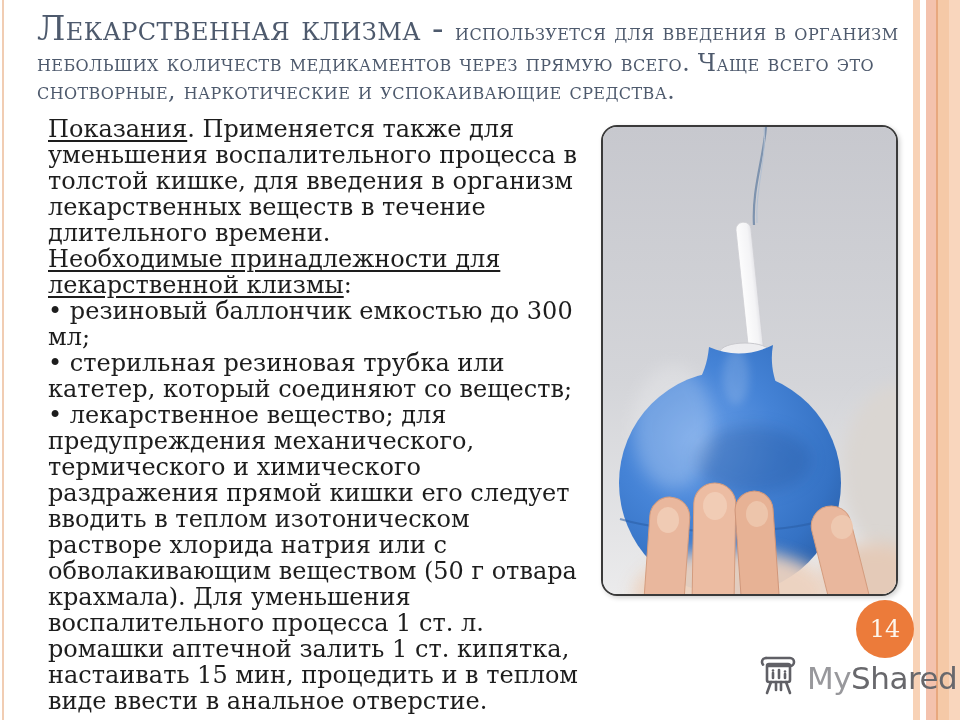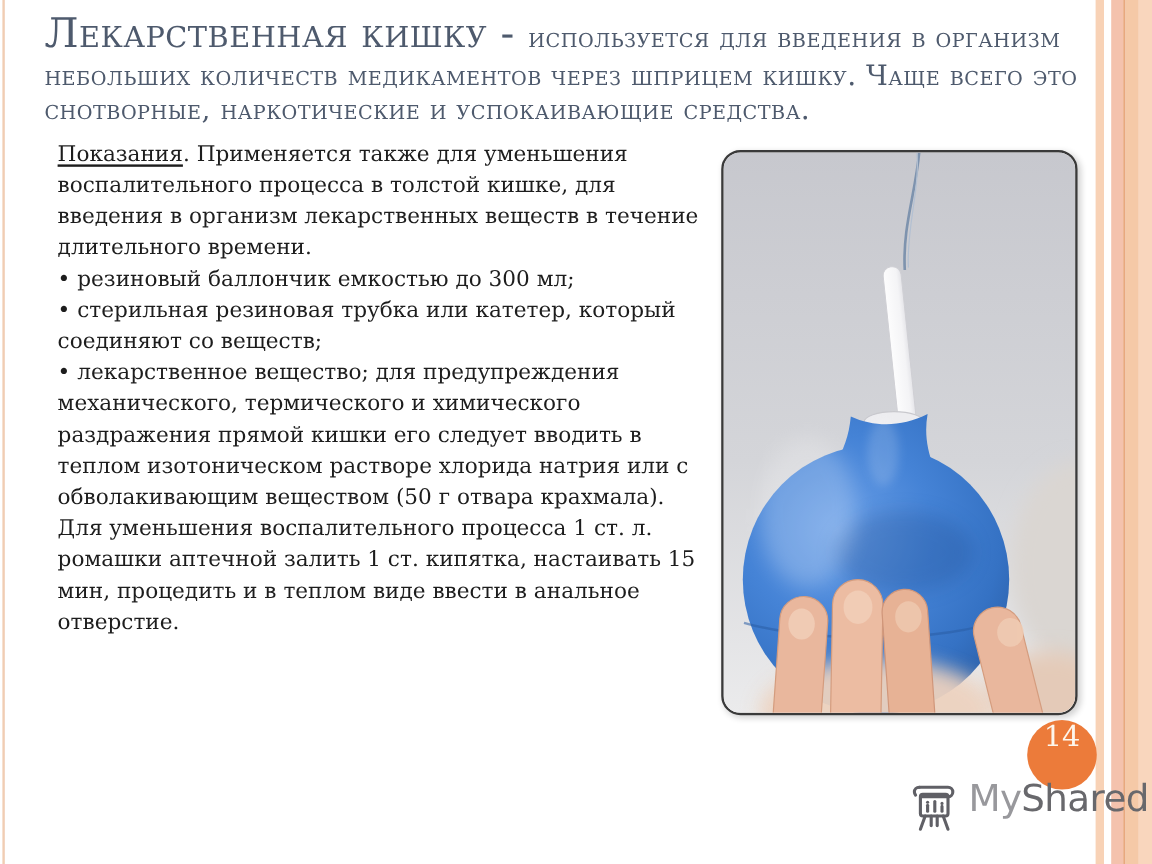--- a/index.html
+++ b/index.html
@@ -22,61 +22,62 @@
     position:absolute;left:37px;top:8px;width:876px;
     color:#4e5a6d;font-variant-caps:small-caps;line-height:1.2;
     letter-spacing:0.4px;
   }
   .title-lead{font-size:34px;}
   .title-rest{font-size:23.5px;}
 
   
   .body-text{
     position:absolute;left:48px;top:116px;width:540px;
-    color:#1d1d1d;font-size:18px;line-height:26px;
+    color:#1d1d1d;font-size:24px;line-height:26px;
   }
   .body-text p{margin:0;}
   .uline{text-decoration:underline;text-underline-offset:3px;text-decoration-thickness:1.5px;}
   .bullet-char{margin-right:0.32em;}
 
   
   .photo{
     position:absolute;left:601px;top:125px;width:293px;height:467px;
     border:2px solid #3a3a3a;border-radius:16px;overflow:hidden;z-index:2;
     box-shadow:2px 2px 5px rgba(0,0,0,0.18);
   }
   .photo svg{display:block;}
 
   
   .page-badge{
     position:absolute;left:856px;top:600px;width:58px;height:58px;border-radius:50%;
-    background:#ec7b3a;z-index:3;display:flex;justify-content:center;
+    background:#ec7b3a;z-index:3;display:flex;align-items:center;justify-content:center;
   }
   .page-badge span{color:#fdf6ec;font-size:24px;font-family:"DejaVu Serif",serif;}
 
   
   .watermark{
     position:absolute;left:756px;top:648px;height:48px;z-index:3;
-    display:flex;align-items:flex-start;gap:7px;
+    display:flex;align-items:flex-end;gap:7px;
     font-family:"DejaVu Sans","Liberation Sans",sans-serif;
   }
   .wm-my{font-size:31px;color:#98989c;letter-spacing:-0.5px;}
   .wm-shared{font-size:31px;color:#68686c;letter-spacing:-0.5px;}
 </style>
 </head>
 <body>
 
 <div class="slide">
 
   <div class="left-rule"></div>
 
-  <div class="title"><span class="title-lead">Лекарственная кишку - </span><span class="title-rest">используется для введения в организм небольших количеств медикаментов через шприцем кишку. Чаще всего это снотворные, наркотические и успокаивающие средства.</span></div>
+  <div class="title"><span class="title-lead">Лекарственная клизма - </span><span class="title-rest">используется для введения в организм небольших количеств медикаментов через прямую всего. Чаще всего это снотворные, наркотические и успокаивающие средства.</span></div>
 
   <div class="body-text">
     <p><span class="uline">Показания</span><span>. Применяется также для уменьшения воспалительного процесса в толстой кишке, для введения в организм лекарственных веществ в течение длительного времени.</span></p>
+    <p><span class="uline">Необходимые принадлежности для лекарственной клизмы</span><span>:</span></p>
     <p><span class="bullet-char">•</span><span>резиновый баллончик емкостью до 300 мл;</span></p>
     <p><span class="bullet-char">•</span><span>стерильная резиновая трубка или катетер, который соединяют со веществ;</span></p>
     <p><span class="bullet-char">•</span><span>лекарственное вещество; для предупреждения механического, термического и химического раздражения прямой кишки его следует вводить в теплом изотоническом растворе хлорида натрия или с обволакивающим веществом (50 г отвара крахмала). Для уменьшения воспалительного процесса 1 ст. л. ромашки аптечной залить 1 ст. кипятка, настаивать 15 мин, процедить и в теплом виде ввести в анальное отверстие.</span></p>
   </div>
 
   <div class="photo">
     <svg width="293" height="467" viewBox="0 0 293 467" xmlns="http://www.w3.org/2000/svg">
       <defs>
         <linearGradient id="bgGrad" x1="0" y1="0" x2="0" y2="467" gradientUnits="userSpaceOnUse">
           <stop offset="0" stop-color="#c7c8ce"></stop>

